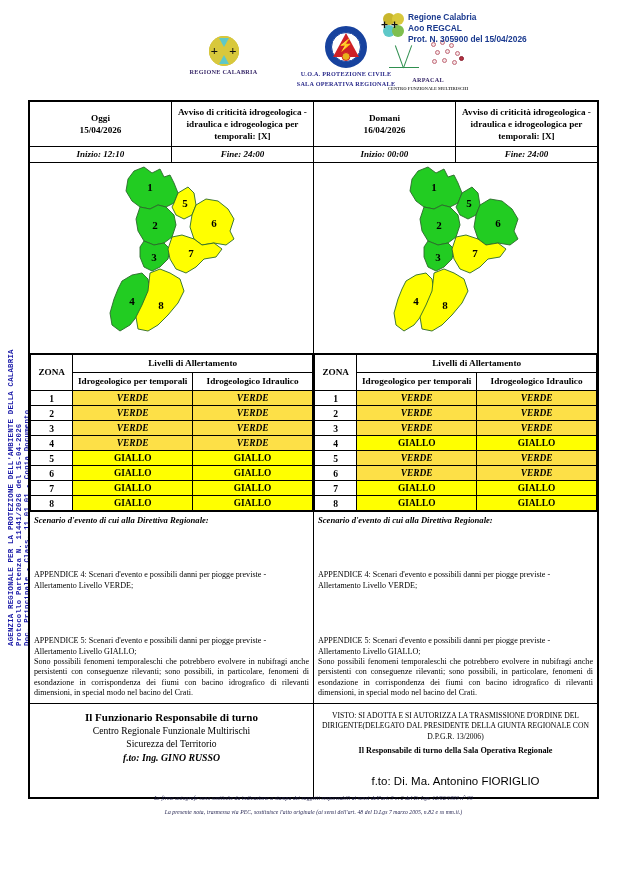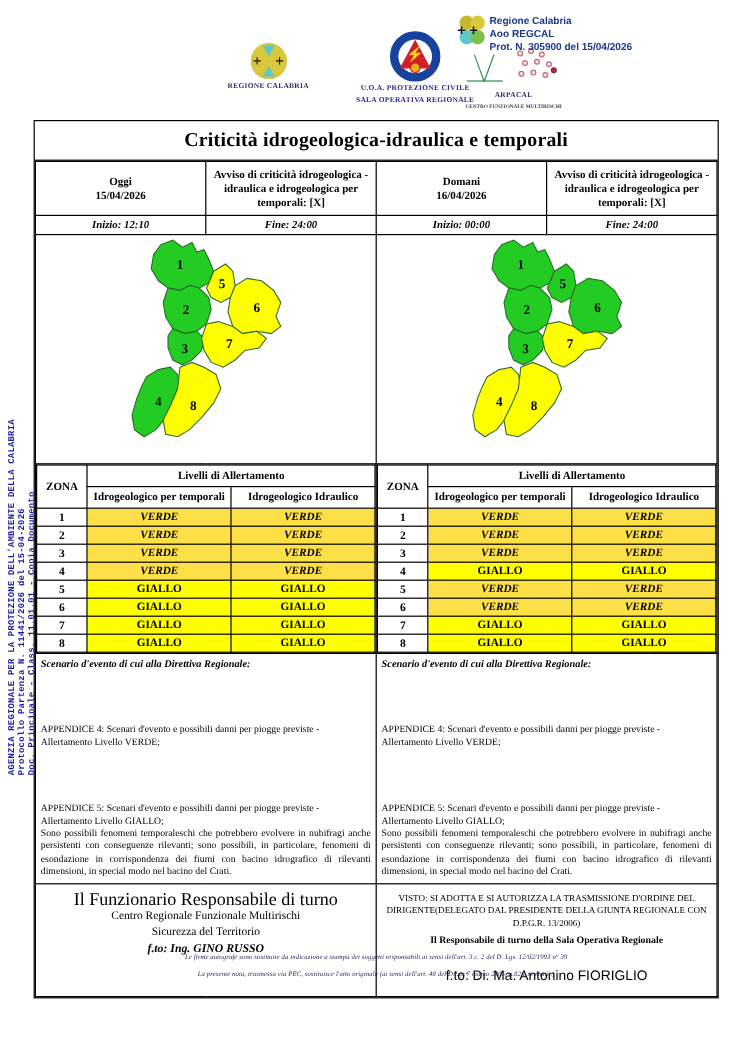--- a/index.html
+++ b/index.html
@@ -179,21 +179,21 @@
   .c-giallo{ background:#ffff00;margin-top:44px; }
 
   
   .scen-cell{ padding:3px 4px 4px; vertical-align:top; font-size:8.1px; line-height:10.4px; }
   .scen-title{ font-weight:bold; font-style:italic; font-size:8.6px; display:block; margin-bottom:1px; }
   .scen-p{ display:block;margin-top:45px; }
   .scen-just{ display:block; text-align:justify; }
 
   
   .sig-cell{ padding:7px 4px 10px; vertical-align:top; text-align:center; height:86px; }
-  .sig-l1{ font-size:15px; font-weight:normal; display:block; line-height:13px; }
+  .sig-l1{ font-size:11px; font-weight:bold; display:block; line-height:13px; }
   .sig-l2{ font-size:9.6px; display:block; line-height:13px; }
   .sig-l3{ font-size:9.6px; display:block; line-height:13px; }
   .sig-l4{ font-size:9.8px; font-weight:bold; font-style:italic; display:block; line-height:15px; }
 
   .visto-1{ font-size:7.6px; display:block; line-height:10.5px; }
   .visto-2{ font-size:8.2px; font-weight:bold; display:block; line-height:13px; margin-top:2px; }
   .visto-3{ font-family:"Liberation Sans", sans-serif; font-size:11.5px; display:block; margin-top:18px; }
 
   
   .footnotes{
@@ -273,21 +273,20 @@
     <span class="px px1">+</span>
       <span class="px px2">+</span>
   </div>
   <div>Regione Calabria</div>
   <div>Aoo REGCAL</div>
   <div>Prot. N. 305900 del 15/04/2026</div>
 </div>
 
 <div class="doc">
 
-  <div class="title-row">Criticità idrogeologica-idraulica e temporali</div>
 
   <table class="grid">
     <colgroup>
       <col style="width:25%">
         <col style="width:25%">
         <col style="width:25%">
         <col style="width:25%">
     </colgroup>
     <tbody>
 

